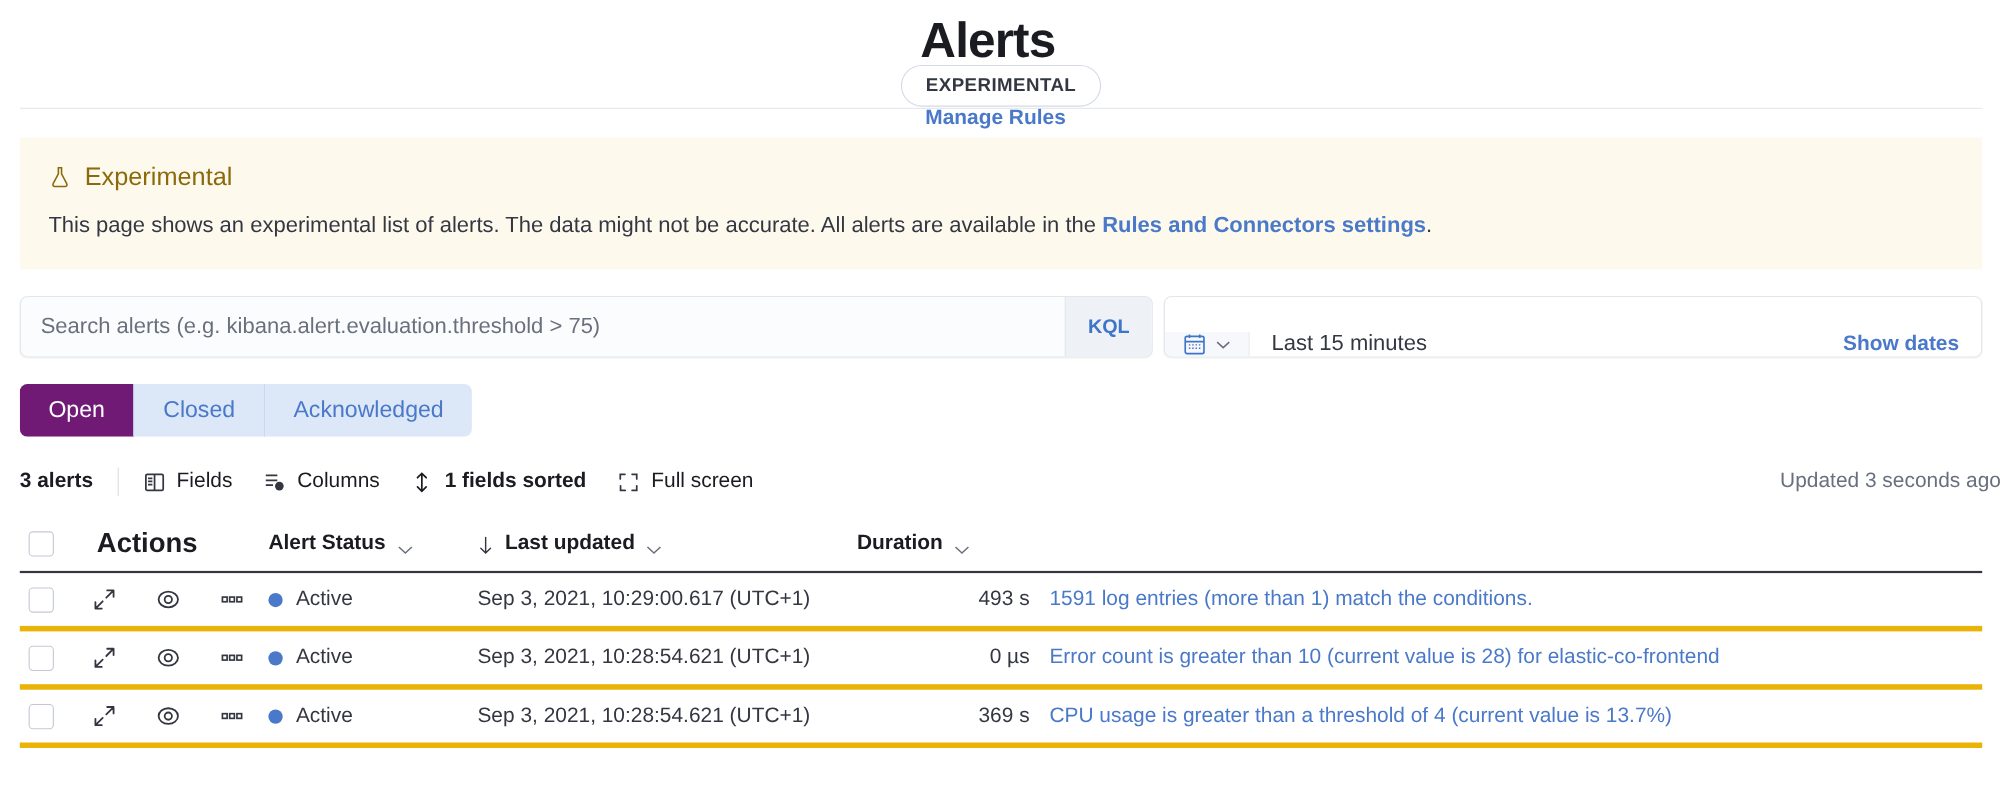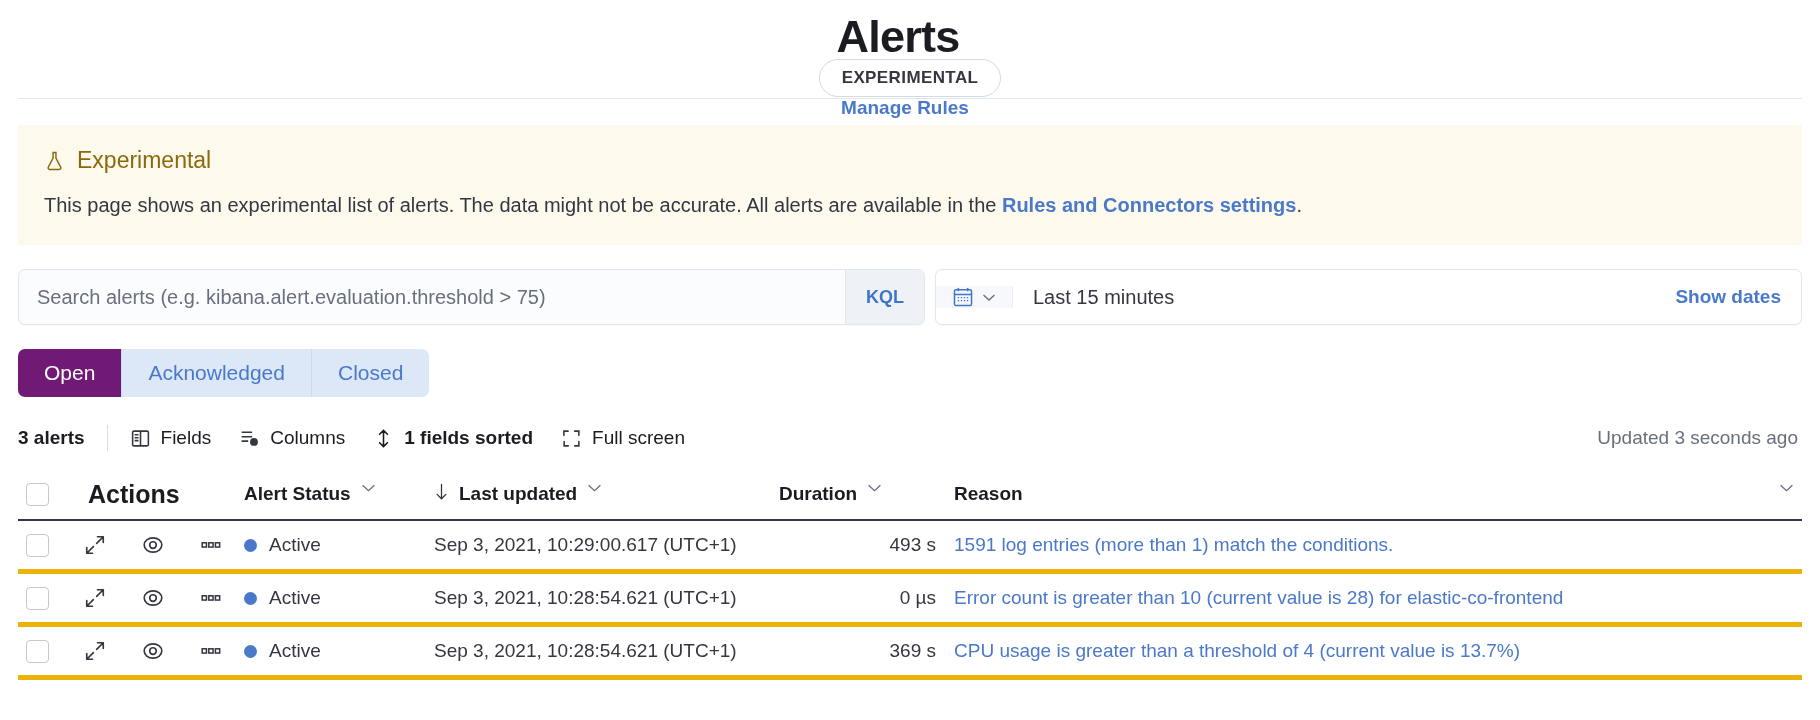--- a/index.html
+++ b/index.html
@@ -73,21 +73,21 @@
     font-size: 20px; color: #343741; padding: 0 18px;
     font-family: "Liberation Sans", sans-serif;
   }
   .search-input::placeholder { color: #69707d; }
   .kql-btn {
     display: flex; align-items: center; padding: 0 20px;
     background: #eef1f6; border-left: 1px solid #e3e6ec;
     color: #3f75c9; font-size: 18px; font-weight: 700; cursor: pointer;
   }
   .datepicker {
-    width: 867px; display: flex; align-items: center;
+    width: 744px; display: flex; align-items: flex-end;
     background: #ffffff; border: 1px solid #e3e6ec; border-radius: 7px;
     box-shadow: 0 1px 1px rgba(0,0,0,0.03); overflow: hidden;
   }
   .dp-calendar {
     display: flex; align-items: center; gap: 8px;
     padding: 0 16px; background: #f7f8fc;
     border-right: 1px solid #e9ecf2; cursor: pointer;
   }
   .cal-icon { width: 22px; height: 22px; display: block; }
   .chev { width: 14px; height: 9px; display: block; }
@@ -115,21 +115,21 @@
     padding: 12px 26px; font-size: 21px; cursor: pointer;
     background: #dce7f7; color: #4a79c9; white-space: nowrap;
     border-right: 1px solid #c9d9ef;
   }
   .tab:last-child { border-right: none; }
   .tab.active { background: #701a75; color: #ffffff; font-weight: 400; }
 
   
   .toolbar {
     display: flex; align-items: center;
-    margin: 24px 22px 0 18px; height: 34px;
+    margin: 24px 1px 0 18px; height: 34px;
   }
   .alerts-count { font-size: 19px; font-weight: 700; color: #1a1c21; }
   .tb-sep {
     width: 1px; height: 26px; background: #d9dde5; margin: 0 22px;
   }
   .tb-item {
     display: flex; align-items: center; gap: 10px;
     font-size: 19px; color: #1a1c21; cursor: pointer; margin-right: 28px;
     white-space: nowrap;
   }
@@ -159,21 +159,21 @@
   .act-btn {
     width: 58px; display: flex; align-items: center; justify-content: center;
     cursor: pointer;
   }
   .act-ico { width: 22px; height: 22px; display: block; }
   .c-status { width: 190px; display: flex; align-items: center; }
   .c-updated { width: 345px; display: flex; align-items: center; }
   .c-duration { width: 175px; display: flex; align-items: center; }
   .c-reason { flex: 1; display: flex; align-items: center; }
   .hcell {
-    display: flex; align-items: flex-start; gap: 10px;
+    display: flex; align-items: flex-end; gap: 10px;
     font-size: 19px; font-weight: 700; color: #1a1c21; cursor: pointer;
   }
   .hchev { width: 15px; height: 10px; display: block; flex: none; }
   .sort-arrow { width: 15px; height: 18px; display: block; flex: none; }
   .hdr-chev-right { margin-left: auto; padding-right: 8px; cursor: pointer; }
   .status-cell { display: flex; align-items: center; gap: 12px; }
   .dot { width: 13px; height: 13px; border-radius: 50%; background: #4a79c9; flex: none; }
   .cell-text { font-size: 19px; color: #343741; }
   .dur-text { font-size: 19px; color: #343741; width: 100%; text-align: right; padding-right: 18px; }
   .reason-link { font-size: 19px; color: #4a79c9; cursor: pointer; }
@@ -227,22 +227,22 @@
         </span>
       </div>
       <div class="dp-text">Last 15 minutes</div>
       <div class="dp-show">Show dates</div>
     </div>
 
   </div>
 
   <div class="tabs">
     <div class="tab active">Open</div>
+    <div class="tab">Closed</div>
     <div class="tab">Acknowledged</div>
-    <div class="tab">Closed</div>
   </div>
 
   <div class="toolbar">
     <div class="alerts-count">3 alerts</div>
     <div class="tb-sep"></div>
 
     <div class="tb-item">
       <span>
         <svg class="tb-ico" viewBox="0 0 16 16" fill="none" stroke="#343741" stroke-width="1.2">
           <rect x="2" y="2.4" width="12" height="11.2" rx="1"></rect>
@@ -322,30 +322,20 @@
       <div class="c-duration">
         <div class="hcell">
           <span>Duration</span>
           <span class="hdr-chev-right">
             <svg class="hchev" viewBox="0 0 14 9" fill="none" stroke="#69707d" stroke-width="1.3">
               <path d="M1.5 2 7 7l5.5-5"></path>
             </svg>
           </span>
         </div>
       </div>
-      <div class="c-reason">
-        <div class="hcell" style="width:100%">
-          <span>Reason</span>
-          <span class="hdr-chev-right">
-            <svg class="hchev" viewBox="0 0 14 9" fill="none" stroke="#69707d" stroke-width="1.3">
-              <path d="M1.5 2 7 7l5.5-5"></path>
-            </svg>
-          </span>
-        </div>
-      </div>
     </div>
 
     <div class="grid-row">
       <div class="c-check">
         <div class="cbox"></div>
       </div>
       <div class="c-actions">
         <div class="act-icons">
           <div class="act-btn">
             <svg class="act-ico" viewBox="0 0 16 16" fill="none" stroke="#343741" stroke-width="1.2" stroke-linecap="round">

